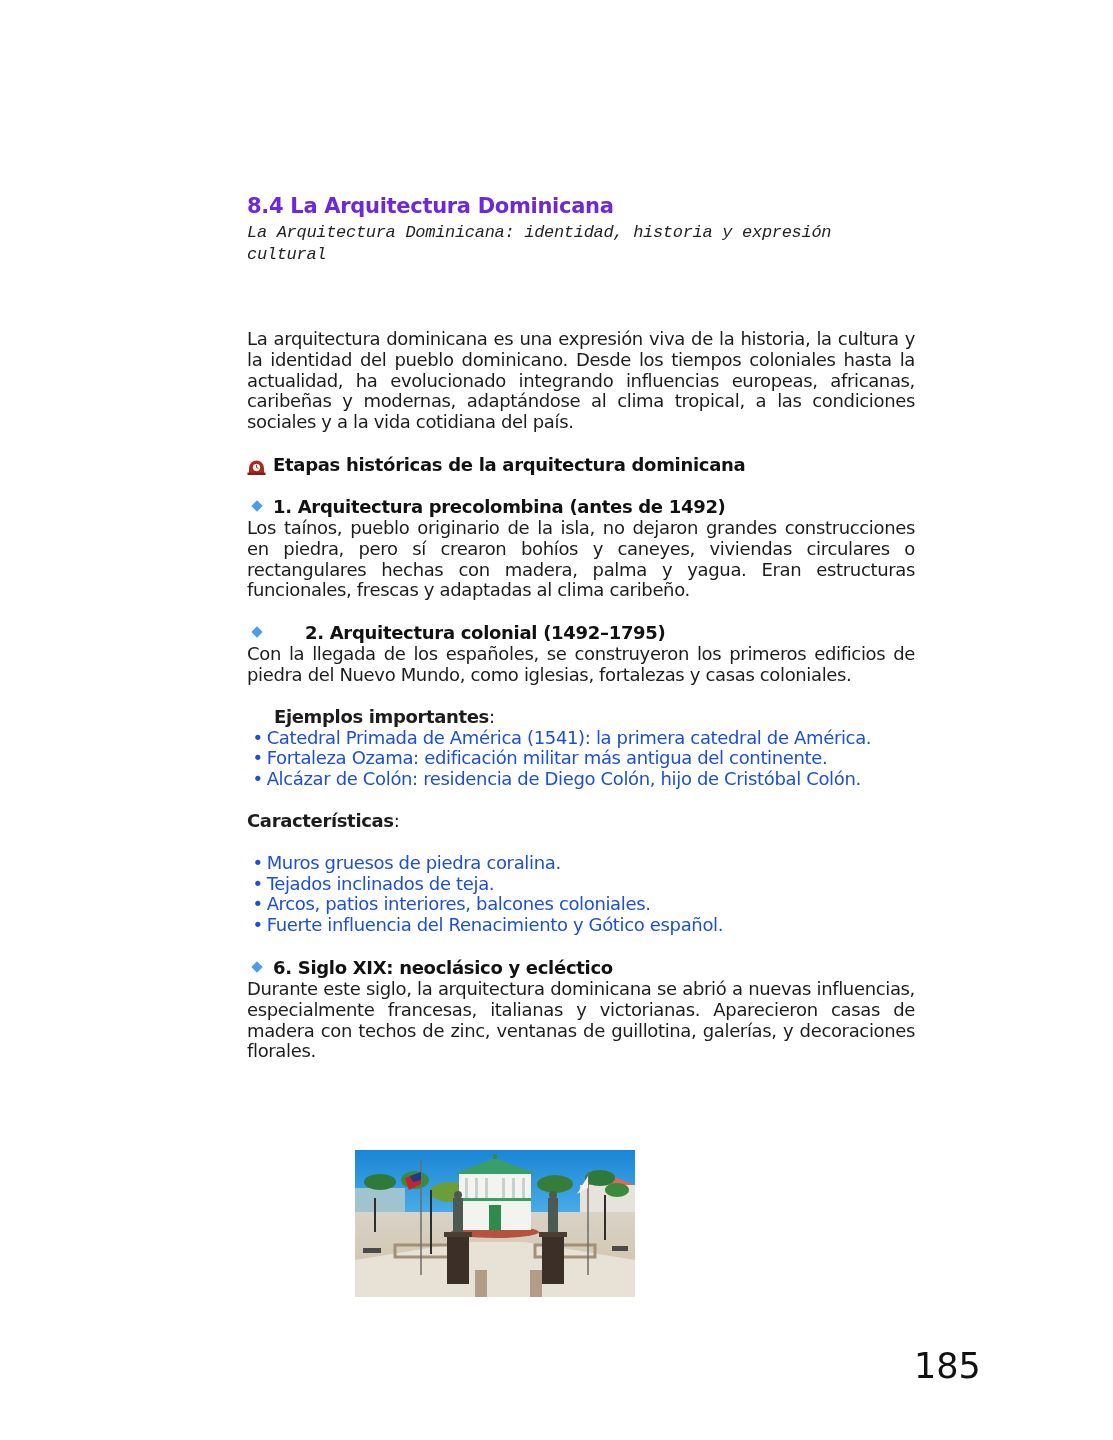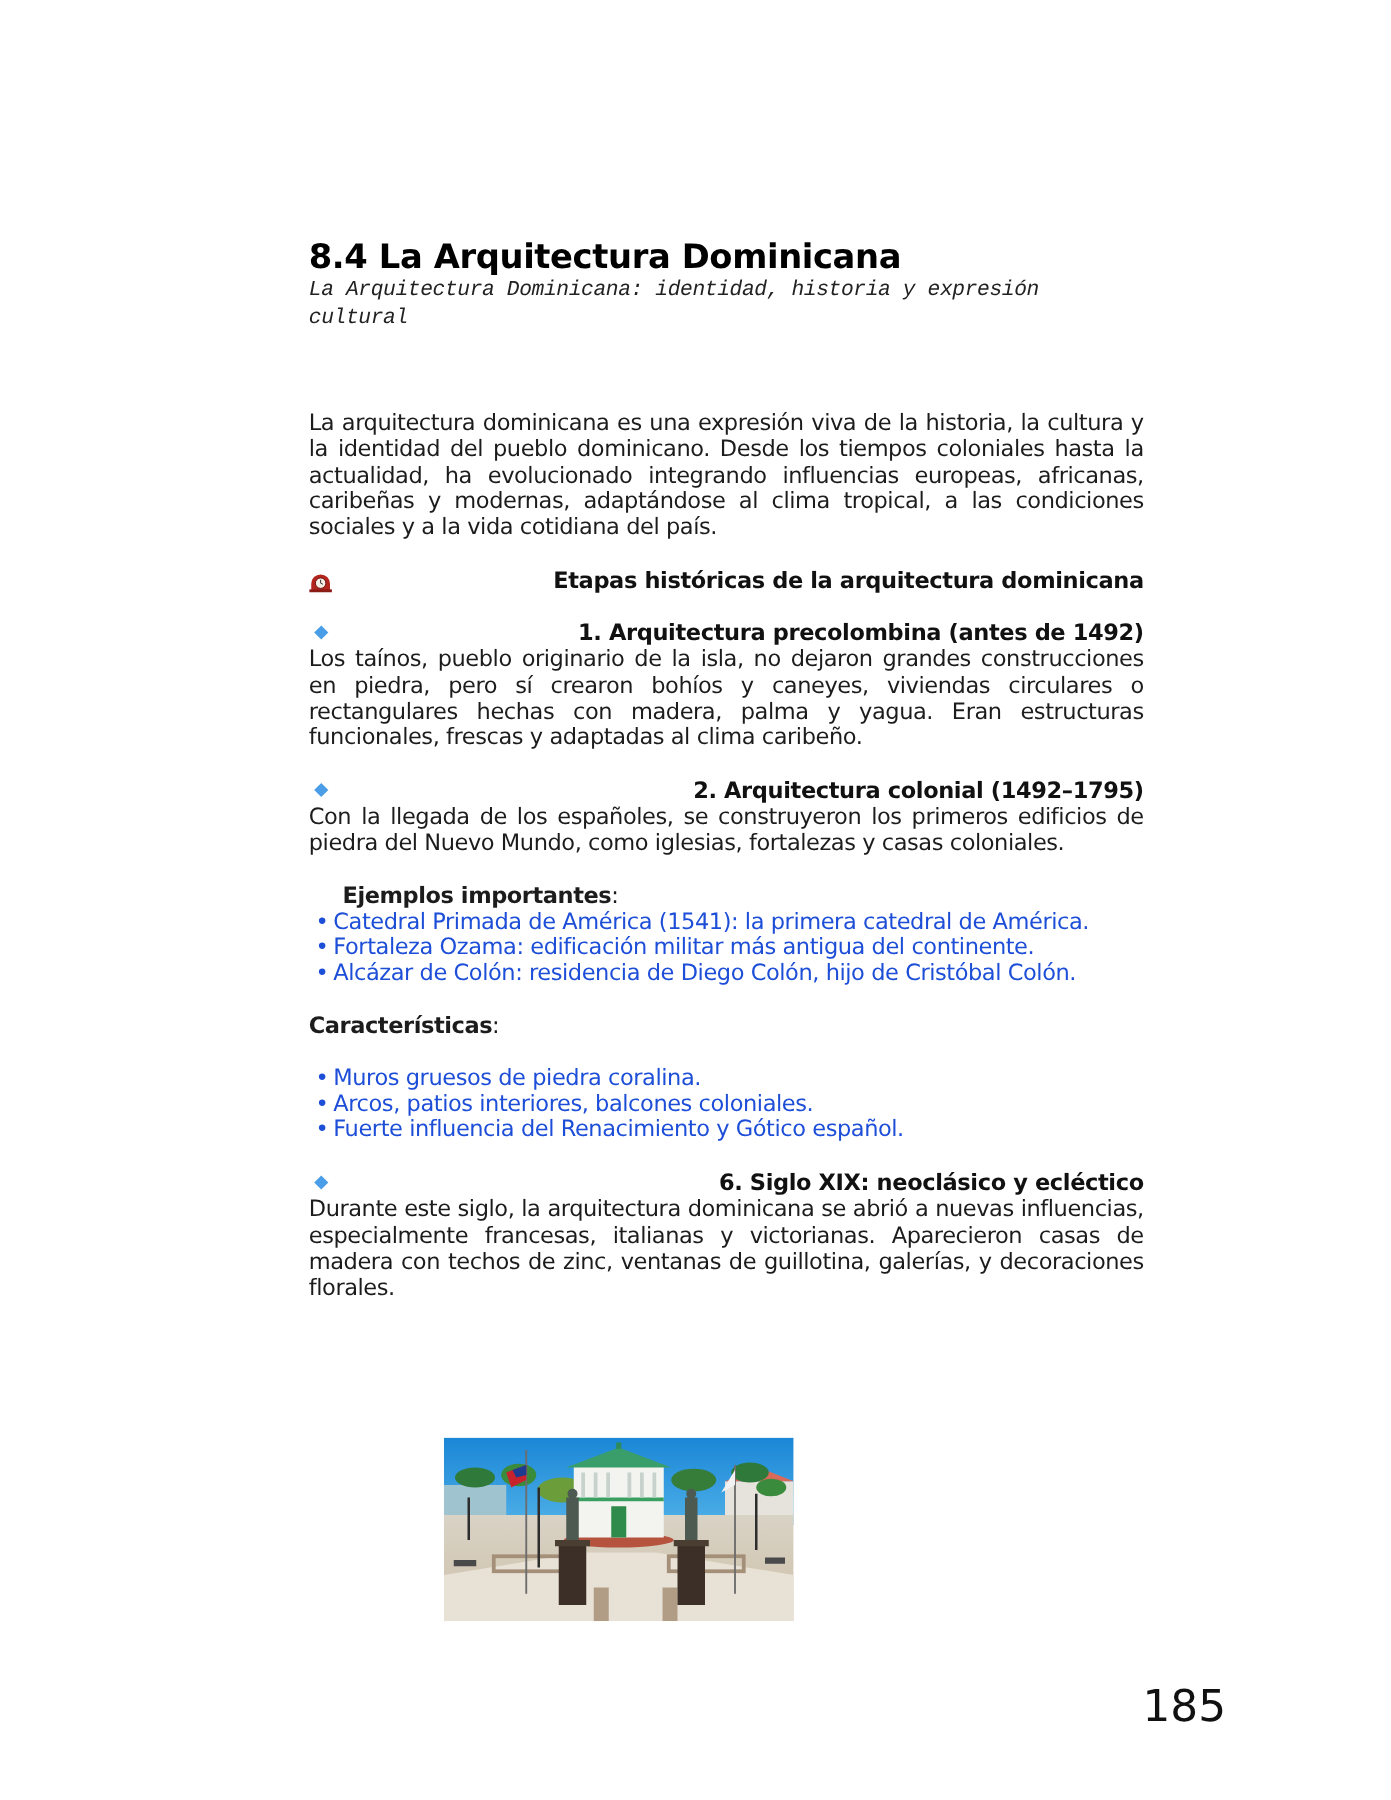--- a/index.html
+++ b/index.html
@@ -6,37 +6,37 @@
     body {
       width: 1113px; height: 1440px; position: relative; overflow: hidden;
       font-family: "DejaVu Sans", "Liberation Sans", sans-serif;
       color: #1a1a1a;
     }
     .page-content {
       position: absolute; left: 247px; top: 190px; width: 668px;
     }
     .title {
       font-family: "DejaVu Sans", sans-serif;
-      font-weight: bold; font-size: 27px; line-height: 32px;
-      margin: 0; color: #000000; letter-spacing: -0.3px;
+      font-weight: bold; font-size: 21px; line-height: 32px;
+      margin: 0; color: #6d28d9; letter-spacing: -0.3px;
     }
     .subtitle {
       font-family: Liberation Mono, monospace;
       font-style: italic; font-size: 17px; line-height: 22px;
       margin: 0; color: #222; letter-spacing: -0.3px;
     }
     .p {
       font-size: 18px; line-height: 20.8px; margin: 0;
       text-align: justify; letter-spacing: -0.35px; color: #1c1c1c;
     }
     .intro { margin-top: 63px; }
     .h-section {
       font-weight: bold; font-size: 18px; line-height: 22px;
       margin: 0; color: #111; letter-spacing: -0.3px;
-      display: flex; align-items: center; justify-content: space-between;
+      display: flex; align-items: center;
     }
     .clock-icon {
       display: inline-block; width: 19px; height: 16px; margin-right: 7px;
       position: relative; top: 1px;
     }
     .diamond-icon {
       display: inline-block; width: 8px; height: 8px; background: #4a9ee8;
       transform: rotate(45deg); margin: 0 12px 0 6px; position: relative; top: -1px;
     }
     .bold-label { font-weight: bold; }
@@ -93,20 +93,21 @@
   <p class="p" style="margin-top:21px;margin-left:27px;"><span class="bold-label">Ejemplos importantes</span><span>:</span></p>
   <ul class="bullets">
     <li>&nbsp;<span class="bullet-dot">•</span><span>Catedral Primada de América (1541): la primera catedral de América.</span></li>
     <li>&nbsp;<span class="bullet-dot">•</span><span>Fortaleza Ozama: edificación militar más antigua del continente.</span></li>
     <li>&nbsp;<span class="bullet-dot">•</span><span>Alcázar de Colón: residencia de Diego Colón, hijo de Cristóbal Colón.</span></li>
   </ul>
 
   <p class="p" style="margin-top:21px;"><span class="bold-label">Características</span><span>:</span></p>
   <ul class="bullets" style="margin-top:21px;">
     <li>&nbsp;<span class="bullet-dot">•</span><span>Muros gruesos de piedra coralina.</span></li>
+    <li>&nbsp;<span class="bullet-dot">•</span><span>Tejados inclinados de teja.</span></li>
     <li>&nbsp;<span class="bullet-dot">•</span><span>Arcos, patios interiores, balcones coloniales.</span></li>
     <li>&nbsp;<span class="bullet-dot">•</span><span>Fuerte influencia del Renacimiento y Gótico español.</span></li>
   </ul>
 
   <div class="h-section" style="margin-top:21px;">
     <span class="diamond-icon"></span>
     <span>6. Siglo XIX: neoclásico y ecléctico</span>
   </div>
   <p class="p">Durante este siglo, la arquitectura dominicana se abrió a nuevas influencias, especialmente francesas, italianas y victorianas. Aparecieron casas de madera con techos de zinc, ventanas de guillotina, galerías, y decoraciones florales.</p>
 </div>

